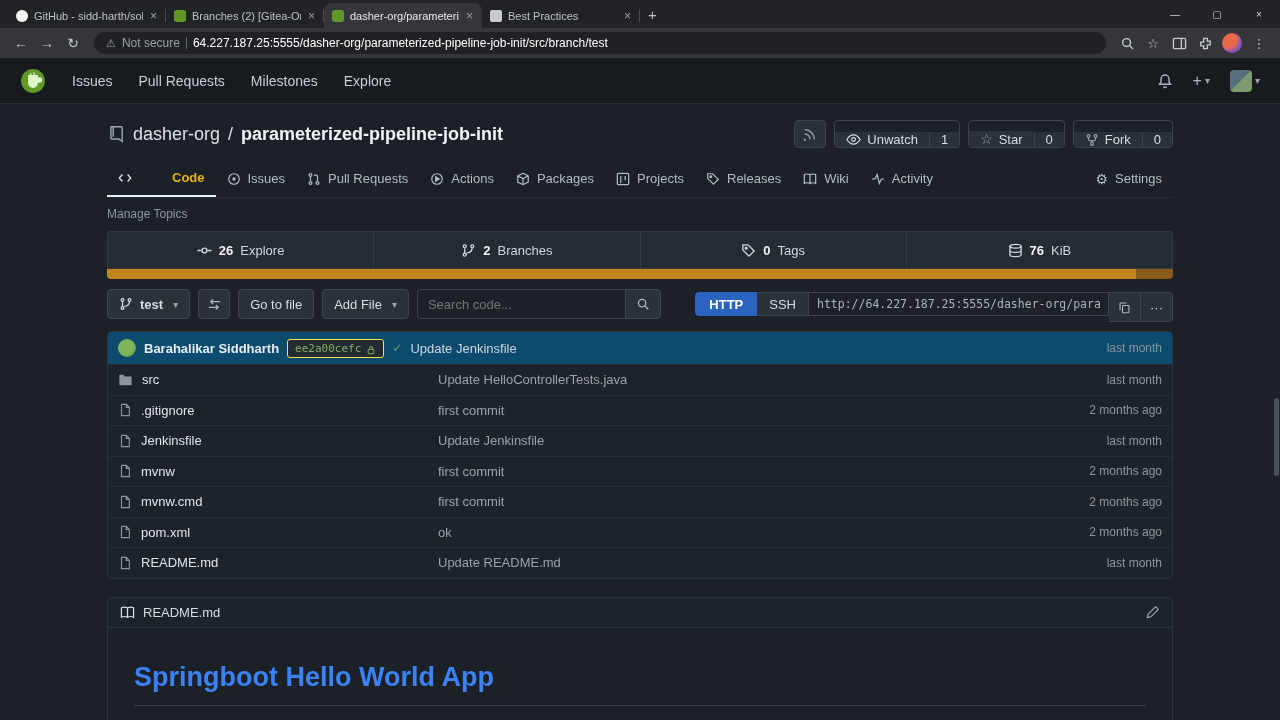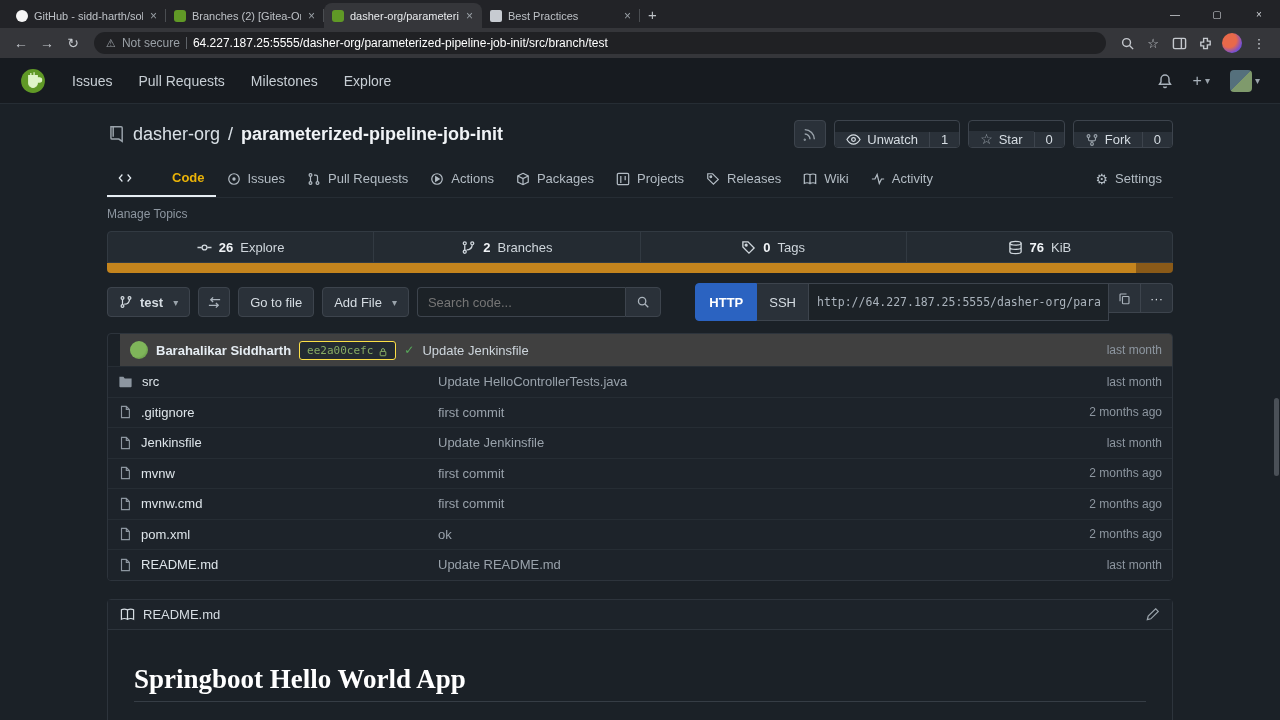--- a/index.html
+++ b/index.html
@@ -57,69 +57,69 @@
     font-size:13px; color:#d6dde3;align-items:flex-end; }
   .bg-main { display:flex; align-items:center; gap:6px; padding:0 11px; background:#2a3139; }
   .bg-count { display:flex; align-items:center; padding:0 11px; background:#2a3139; border-left:1px solid #3d444d; }
 
   .repo-tabs { display:flex; align-items:center; margin-top:12px; border-bottom:1px solid #262d34; }
   .rtab { display:flex; align-items:center; gap:7px; padding:0 11px; height:37px; font-size:13px; color:#b3bcc4; }
   .rtab.active { color:#eab308; font-weight:600; border-bottom:2px solid #e6edf3;gap:40px; }
   .rtab-settings { margin-left:auto; }
   .manage-topics { font-size:12px; color:#8d96a0; margin:9px 0 10px; }
 
-  .stats { display:flex; height:32px; border:1px solid #323a42; border-radius:4px 4px 0 0; background:#242b32;text-align:right; }
+  .stats { display:flex; height:38px; border:1px solid #323a42; border-radius:4px 4px 0 0; background:#242b32;text-align:right; }
   .stat { flex:1; display:flex; align-items:center; justify-content:center; gap:7px;
     font-size:13px; color:#cfd6dc; border-left:1px solid #323a42; }
   .stat:first-child { border-left:none; }
   .stat b { color:#f0f3f6; font-weight:700; }
   .langbar { display:flex; height:10px; border-radius:0 0 4px 4px; overflow:hidden; }
   .langbar div { height:100%; }
 
   .controls { display:flex; align-items:center; gap:8px; margin-top:10px; }
   .gbtn { height:30px; display:inline-flex; align-items:center; gap:7px; padding:12px 11px;
     background:#2a3139; border:1px solid #3d444d; border-radius:4px; font-size:13px; color:#d6dde3; }
   .gbtn.square { width:32px; padding:0; justify-content:center; }
   .bold { font-weight:700; }
   .search-group { display:flex; height:30px; }
   .search-group input { width:208px; background:#1c2227; border:1px solid #3d444d; border-right:none;
     border-radius:4px 0 0 4px; color:#9aa3ab; font-size:13px; padding:0 10px; outline:none; }
   .search-btn { width:36px; border:1px solid #3d444d; background:#2a3139; border-radius:0 4px 4px 0;
     display:flex; align-items:center; justify-content:center; color:#aab3bc; }
-  .clone { margin-left:auto; display:flex; height:38px; }
+  .clone { margin-left:auto; display:flex; height:24px; }
   .proto-http { background:#2b63c1; color:#fff; font-weight:600; font-size:13px; display:flex;
     align-items:center; padding:0 13px; border-radius:4px 0 0 4px; border:1px solid #2b63c1; }
   .proto-ssh { background:#2a3139; color:#d6dde3; font-size:13px; display:flex; align-items:center;
     padding:0 12px; border:1px solid #3d444d; border-left:none; }
   .clone input { width:300px; background:#1c2227; border:1px solid #3d444d; border-left:none;
     color:#aab3bc; font-size:11.5px; padding:0 8px; outline:none; font-family:"DejaVu Sans Mono",monospace; }
   .clone .gbtn { border-radius:0; border-left:none; }
   .clone .gbtn:last-child { border-radius:0 4px 4px 0; }
 
   .filetable { margin-top:12px; border:1px solid #2d343c; border-radius:4px; overflow:hidden; font-size:13px; }
-  .commit-head { display:flex; align-items:center; gap:8px; background:#404040; height:31px; padding:16px 10px;margin-left:12px; }
+  .commit-head { display:flex; align-items:center; gap:8px; background:#0c4a6e; height:31px; padding:16px 10px; }
   .cavatar { width:18px; height:18px; border-radius:50%;
     background:radial-gradient(circle at 40% 40%, #7fb55a 0 55%, #4e7d35 100%); }
   .author { font-weight:600; color:#e6edf3; }
   .hash-chip { display:inline-flex; align-items:flex-end; gap:5px; border:1px solid #fde047; border-radius:3px;
     padding:2px 7px; background:#232a31; color:#87ab63; font-family:"DejaVu Sans Mono",monospace; font-size:11px; }
   .check { color:#57ab5a; font-size:12px; font-weight:700; }
   .commit-msg { color:#cdd5dc; }
   .commit-time { margin-left:auto; color:#8d96a0; font-size:12px; }
   .frow { display:flex; align-items:center; height:30.5px; padding:0 10px; border-top:1px solid #262d34; background:#1d232a; }
   .fname { width:320px; display:flex; align-items:center; gap:9px; color:#dee5ea; }
   .fmsg { flex:1; color:#99a2ab; }
   .ftime { color:#8d96a0; font-size:12px; }
 
   .readme { margin-top:18px; border:1px solid #2d343c; border-radius:4px; }
   .readme-head { display:flex; align-items:center; gap:8px; height:30px; padding:0 12px;
     border-bottom:1px solid #2d343c; background:#1d232a; color:#d6dde3; font-size:13px; }
   .readme-edit { margin-left:auto; color:#9aa3ab; }
   .readme-body { padding:8px 26px 60px; background:#1b2127; }
-  .rd-title { font-size:27px; font-weight:700; color:#ffffff; margin:26px 0 0; padding-bottom:6px; border-bottom:1px solid #363d45;font-family:Liberation Serif, serif; }
+  .rd-title { font-size:27px; font-weight:700; color:#3b82f6; margin:26px 0 0; padding-bottom:12px; border-bottom:1px solid #363d45; }
   .rd-p { font-size:14px; color:#cdd5dc; margin:20px 0; }
 
   .scrollbar-thumb { position:absolute; right:1px; top:398px; width:5px; height:78px; background:#4a5057; border-radius:3px; }
   svg { display:block; }
 </style>
 </head>
 <body>
 
 <div class="window">
 

